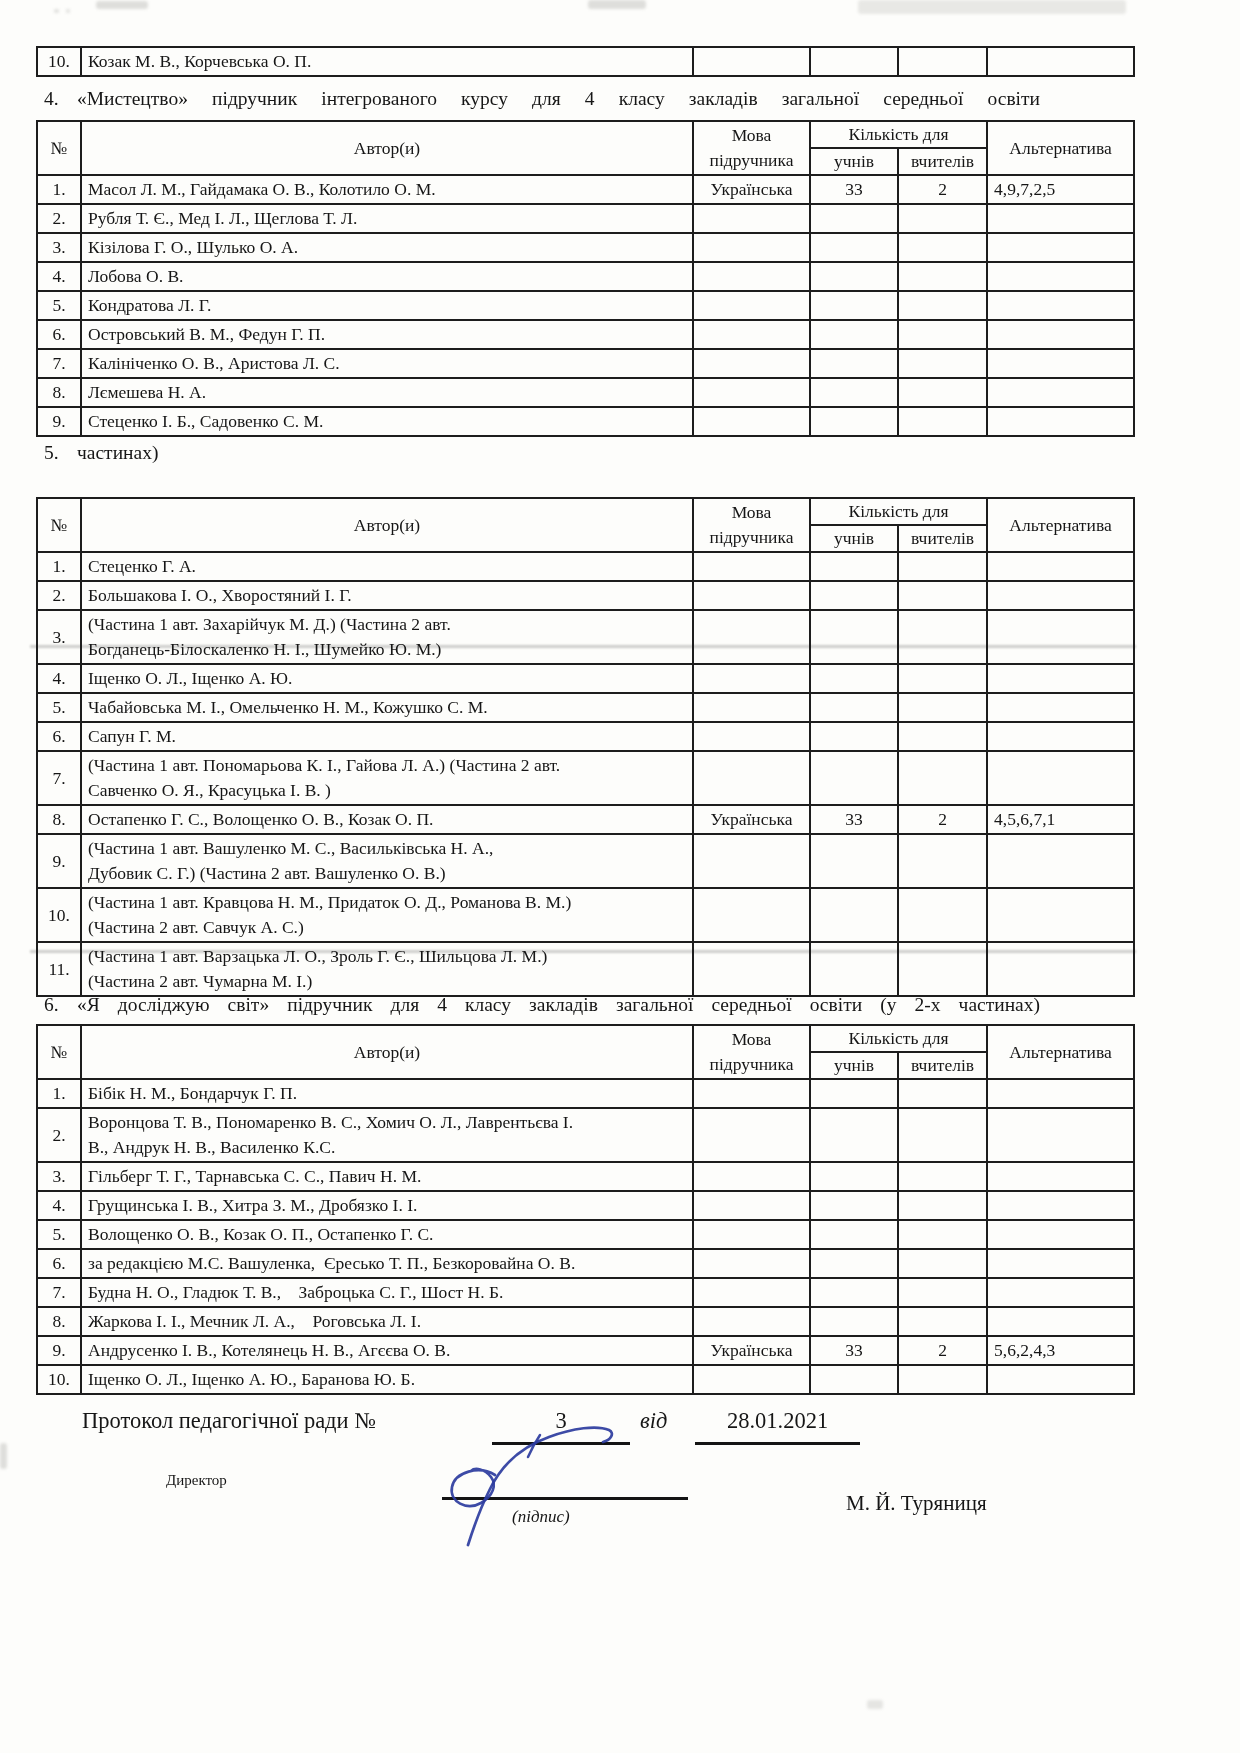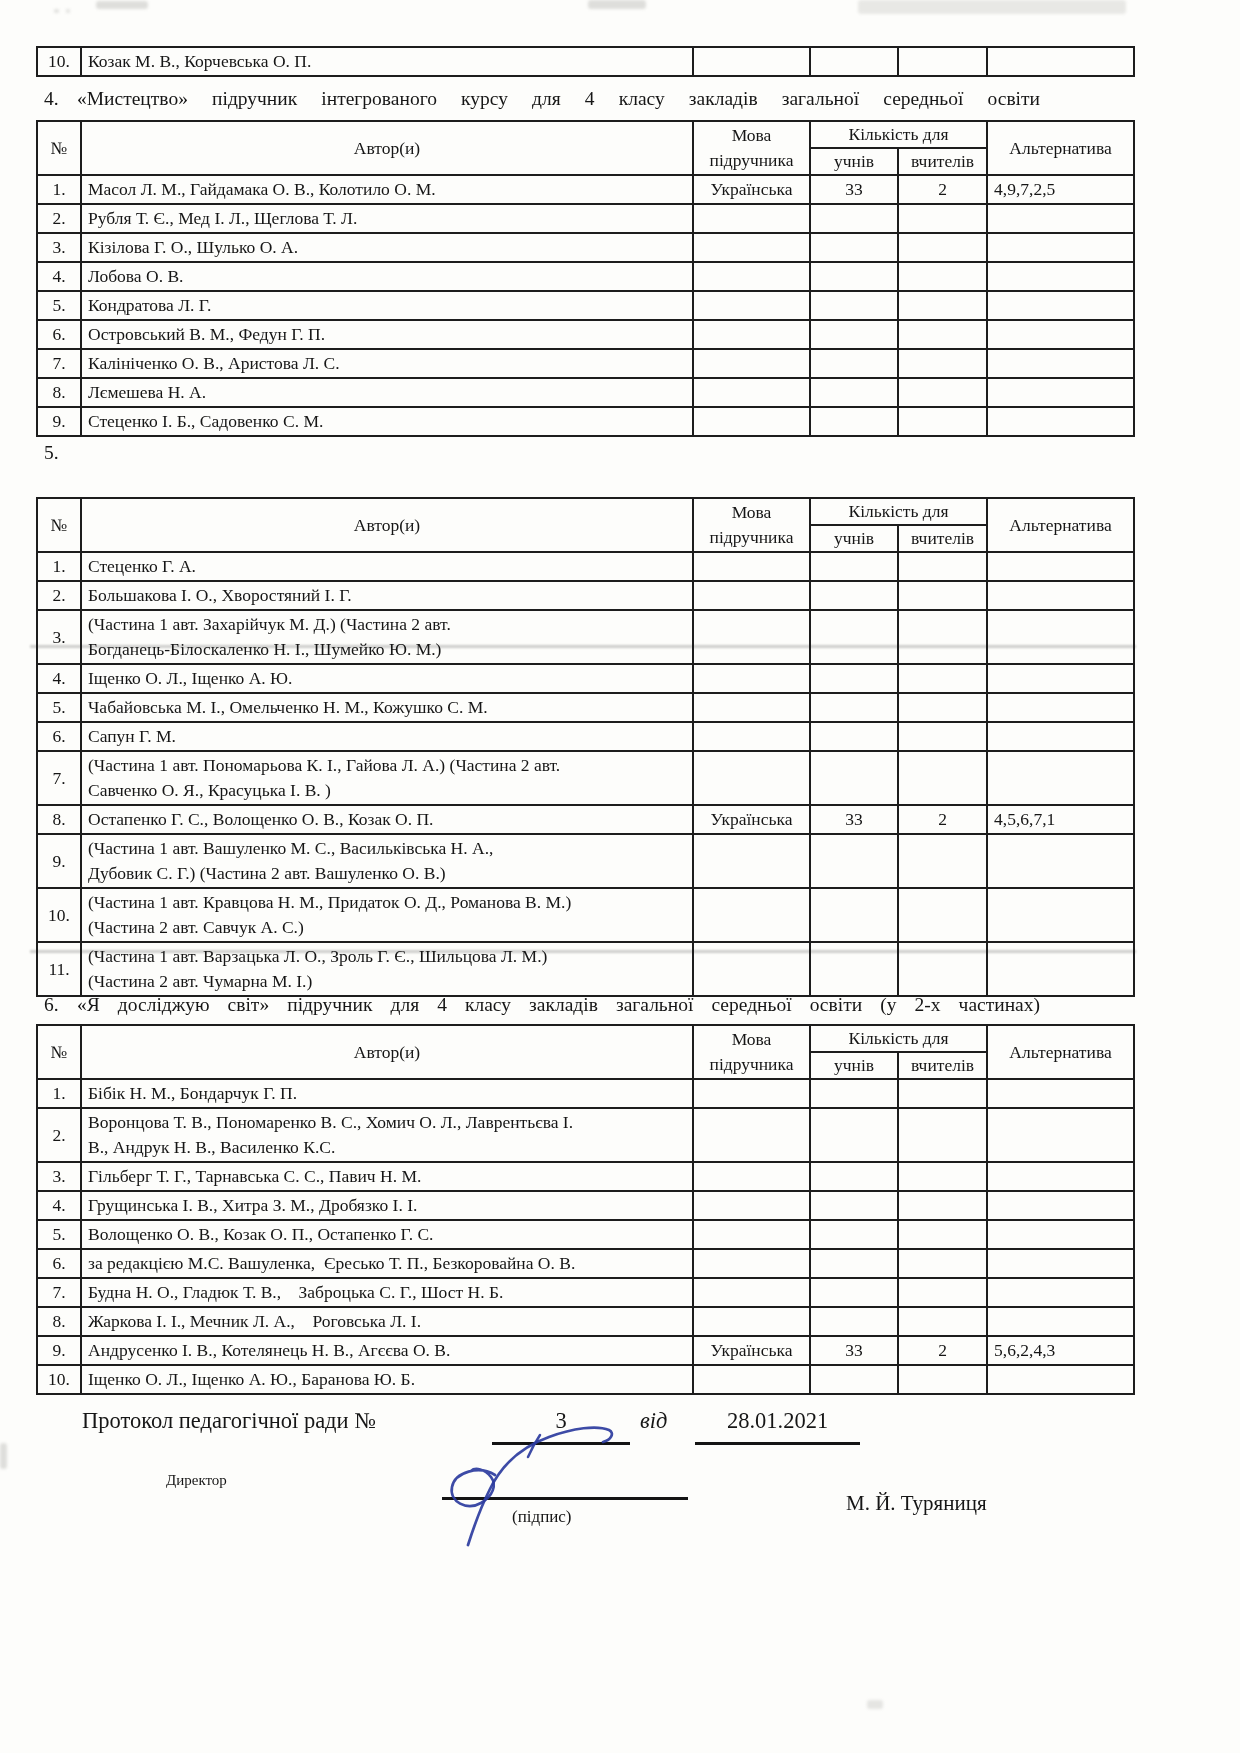--- a/index.html
+++ b/index.html
@@ -30,21 +30,21 @@
   
   .protocol-label{position:absolute;left:82px;top:1408px;font-size:22.5px;}
   .blank{position:absolute;top:1408px;height:34px;border-bottom:3px solid #141414;
          font-size:22.5px;text-align:center;}
   .blank-num{left:492px;width:138px;}
   .from-label{position:absolute;left:640px;top:1408px;font-size:22.5px;font-style:italic;}
   .blank-date{left:695px;width:165px;}
   .director-label{position:absolute;left:166px;top:1472px;font-size:15px;}
   .sig-line{position:absolute;left:442px;top:1497px;width:246px;height:0;
             border-top:3px solid #141414;}
-  .sig-caption{position:absolute;left:512px;top:1507px;font-size:17px;}
+  .sig-caption{position:absolute;left:512px;top:1507px;font-size:17px;font-style:italic;}
   .director-name{position:absolute;left:846px;top:1469px;font-size:21px;margin-top:22px;}
   .sig-svg{position:absolute;left:425px;top:1395px;}
 
   
   .art{position:absolute;background:#b9b9b5;opacity:.45;filter:blur(1.5px);border-radius:3px;}
   .fold{position:absolute;left:30px;width:1106px;height:3px;background:#8e8e8a;
         opacity:.42;filter:blur(1px);}
 </style>
 </head>
 <body>
@@ -183,20 +183,21 @@
           <td class="c-cnt"></td>
           <td class="c-cnt"></td>
           <td class="c-alt"></td>
         </tr>
       </tbody>
   </table>
 
   <div class="sec-title" style="top:440px;">
     <span class="sec-num">5.</span>
     <div class="t-lines">
+      <div class="tl2">частинах)</div>
     </div>
   </div>
   <table class="doc" style="top:497px;">
     <colgroup>
         <col style="width:44px">
         <col style="width:612px">
         <col style="width:117px">
         <col style="width:88px">
         <col style="width:89px">
         <col style="width:147px">

